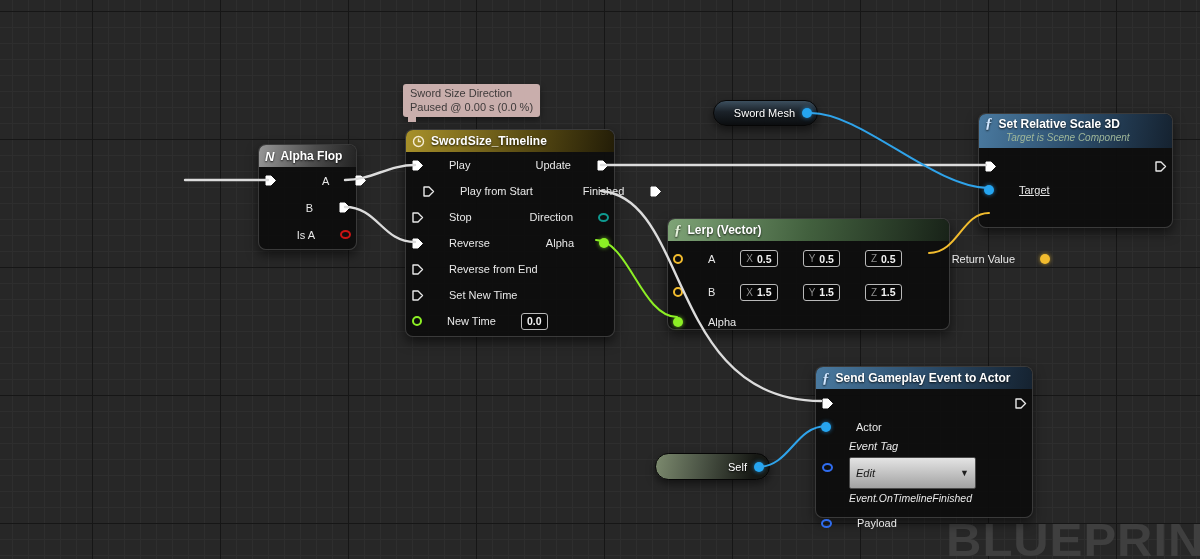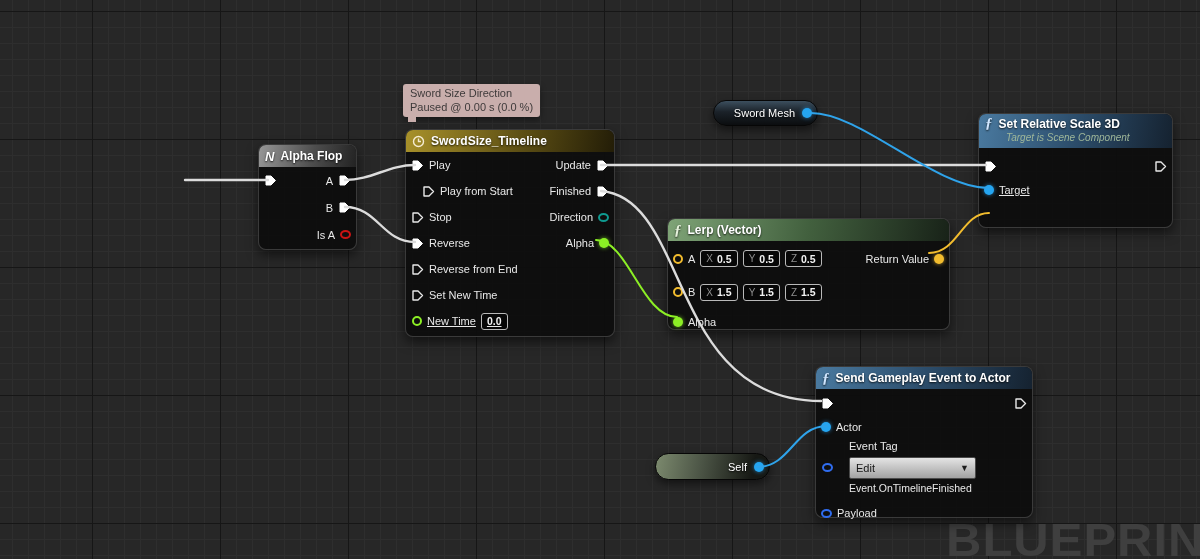--- a/index.html
+++ b/index.html
@@ -35,21 +35,21 @@
   .hdr2 .hrow { display:flex; align-items:center; gap:6px; font-weight:bold; font-size:12px; color:#fff; text-shadow:0 1px 2px rgba(0,0,0,0.8); white-space:nowrap;}
   .hdr2 .hsub { font-weight:normal; font-style:italic; font-size:10px; margin-left:21px; margin-top:1px; white-space:nowrap;}
   .h-red    { background:linear-gradient(100deg,#a23434 0%,#69201d 45%,#251009 100%); }
   .h-gray   { background:linear-gradient(100deg,#979797 0%,#4e4e4e 55%,#232323 100%); }
   .h-gold   { background:linear-gradient(100deg,#a8912a 0%,#5d4f14 55%,#231d07 100%); }
   .h-green  { background:linear-gradient(100deg,#7fa477 0%,#42603e 50%,#182218 100%); }
   .h-blue   { background:linear-gradient(100deg,#4a7aa0 0%,#2c4d6b 50%,#152230 100%); }
   .fglyph { font-family:"Liberation Serif", serif; font-style:italic; font-weight:bold; font-size:15px; color:#cfe6ff; line-height:1; }
   .fglyph.green { color:#e6f2dc; }
   .nglyph { font-style:italic; font-weight:bold; font-size:13px; color:#fff; }
-  .row { display:flex; align-items:center; padding:0 5px; position:relative; }
+  .row { display:flex; align-items:center; padding:0 5px; position:relative;gap:20px; }
   .rlab { margin:0 5px; white-space:nowrap; }
   .spacer { flex:1; }
   
   .pin { display:inline-block; width:10px; height:10px; border-radius:50%; flex:none; }
   .pin.solid-blue  { background:#25a6f2; box-shadow:0 0 4px rgba(40,160,240,0.7); }
   .pin.solid-green { background:#8cef25; box-shadow:0 0 4px rgba(140,240,40,0.7); }
   .pin.solid-gold  { background:#f2bc2e; box-shadow:0 0 4px rgba(240,190,50,0.7); }
   .pin.hollow-gold  { background:transparent; border:2px solid #f2bc2e; }
   .pin.hollow-green { background:transparent; border:2px solid #8cef25; }
   .pin.hollow-red   { background:transparent; border:2px solid #cb1414; width:11px; height:9px; border-radius:50%; }
@@ -86,21 +86,21 @@
   .w-float  { stroke:#8cef25; stroke-width:2px; }
   .w-vector { stroke:#f2bc2e; stroke-width:2px; }
   .w-object { stroke:#2fa3ea; stroke-width:2px; }
   
   .enable-box { position:absolute; right:8px; top:7px; width:11px; height:11px;
     border:2px solid #e01414; border-radius:2px; background:#1c0404; }
   .diamond { display:inline-block; width:8px; height:8px; border:1.5px solid #f0dcdc;
     transform:rotate(45deg); flex:none; }
   .clock { width:13px; height:13px; flex:none; }
   .dropdown {
-    width:127px; height:22px; margin-left:33px; border:1px solid #4a4a4a; border-radius:2px;
+    width:127px; height:32px; margin-left:33px; border:1px solid #4a4a4a; border-radius:2px;
     background:linear-gradient(#e4e4e4,#a2a2a2); color:#161616; font-size:11px;
     display:flex; align-items:center; justify-content:space-between; padding:0 6px;
   }
   .dd-arrow { font-size:9px; color:#1d1d1d; }
   .tag-label { margin-left:33px; height:14px; line-height:14px; }
   .tag-value { margin-left:33px; height:14px; line-height:14px; font-size:10.5px; color:#e8e8e8; white-space:nowrap; }
 </style>
 </head>
 <body>
 
@@ -191,21 +191,21 @@
           <path d="M2 2 H7 L11.5 6.5 L7 11 H2 Z"></path>
         </svg>
       <span class="rlab">Reverse from End</span>
     </div>
     <div class="row" style="height:26px;">
       <svg class="execpin hollow" viewBox="0 0 13 13">
           <path d="M2 2 H7 L11.5 6.5 L7 11 H2 Z"></path>
         </svg>
       <span class="rlab">Set New Time</span>
     </div>
-    <div class="row" style="height:26px;text-decoration:underline;">
+    <div class="row" style="height:26px;">
       <span class="pin hollow-green" style="margin-left:1px;"></span>
       <span class="rlab">New Time</span>
       <span class="vbox">
         <span class="val">0.0</span>
       </span>
     </div>
   </div>
 
   <div class="node" style="left:667px; top:218px; width:283px; height:112px;">
     <div class="hdr h-green">
@@ -287,21 +287,21 @@
         </svg>
       <span class="spacer"></span>
       <svg class="execpin hollow" viewBox="0 0 13 13">
           <path d="M2 2 H7 L11.5 6.5 L7 11 H2 Z"></path>
         </svg>
     </div>
     <div class="row" style="height:24px;">
       <span class="pin solid-blue"></span>
       <span class="rlab">Actor</span>
     </div>
-    <div style="position:relative;">
+    <div style="position:relative;font-style:italic;">
       <span class="pin hollow-struct" style="position:absolute; left:6px; top:24px;"></span>
       <div class="tag-label">Event Tag</div>
       <div class="dropdown" style="margin-top:4px;">
         <span>Edit</span>
         <span class="dd-arrow">▼</span>
       </div>
       <div class="tag-value" style="margin-top:2px;">Event.OnTimelineFinished</div>
     </div>
     <div class="row" style="height:24px; margin-top:6px;">
       <span class="pin hollow-struct"></span>

